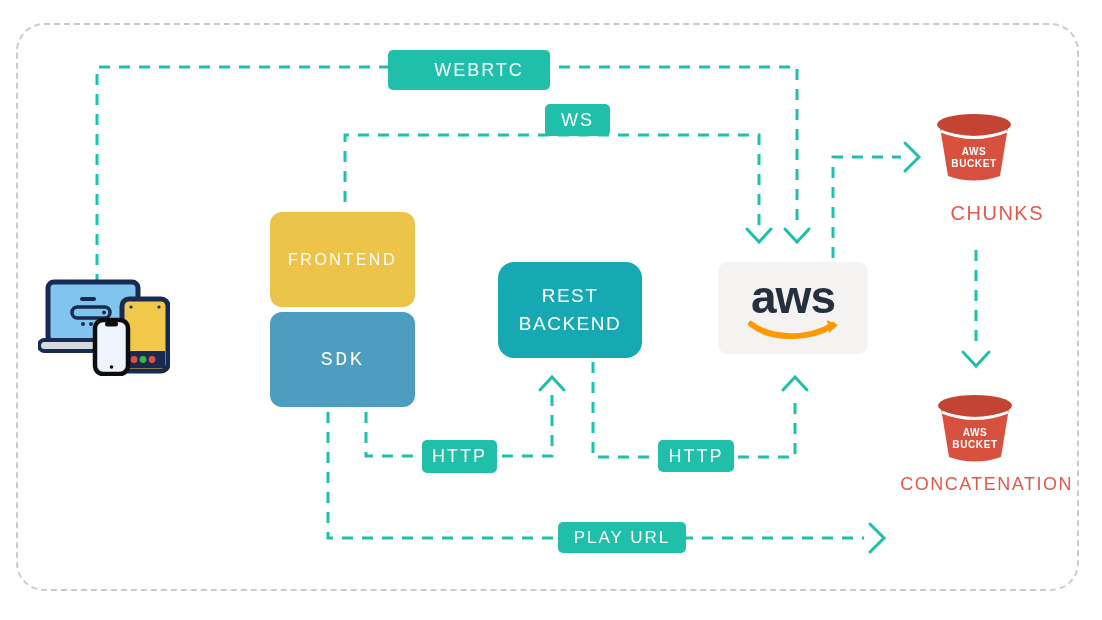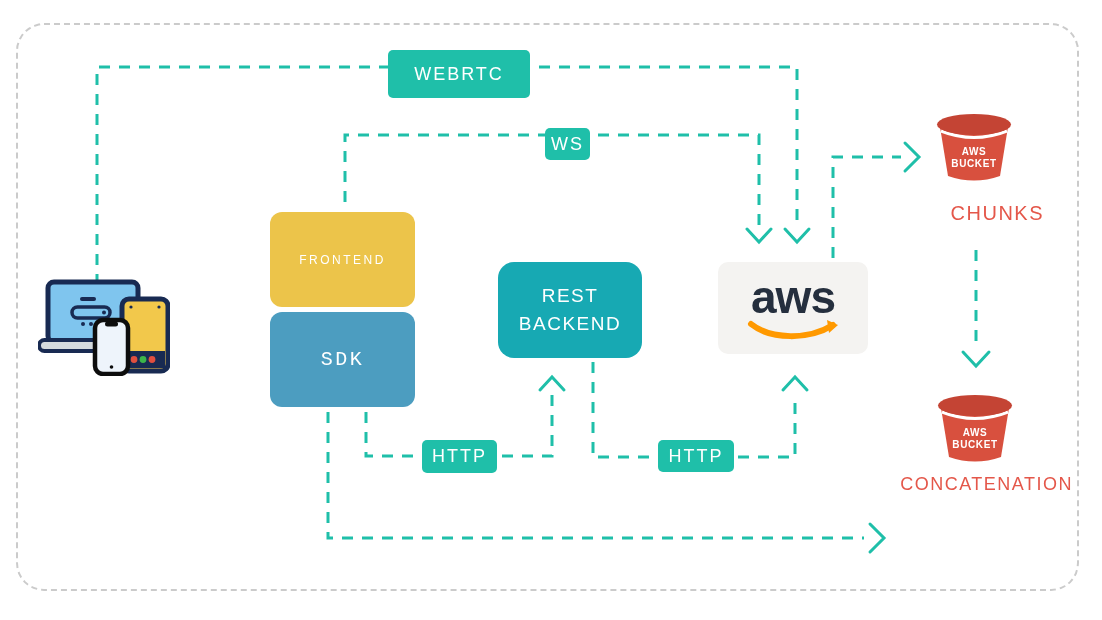--- a/index.html
+++ b/index.html
@@ -12,36 +12,36 @@
 
   
   svg.connectors{position:absolute;left:0;top:0;width:1102px;height:620px;z-index:1;}
   .edge{fill:none;stroke:var(--connector,#1fbfa9);stroke-width:3;stroke-dasharray:11 9;}
   .arrowhead{fill:none;stroke:var(--connector,#1fbfa9);stroke-width:3;stroke-linecap:round;stroke-linejoin:miter;}
 
   
   .node{position:absolute;z-index:2;display:flex;align-items:center;justify-content:center;
         color:#fff;border-radius:12px;text-align:center;}
   #frontend{left:270px;top:212px;width:145px;height:95px;background:var(--frontend,#ecc44a);
-            font-size:12px;letter-spacing:2.5px;}
+            font-size:16px;letter-spacing:2.5px;}
   #sdk{left:270px;top:312px;width:145px;height:95px;background:var(--sdk,#4c9dc0);
        font-size:20px;letter-spacing:2.5px;font-family:Liberation Mono, monospace;}
   #backend{left:498px;top:262px;width:144px;height:96px;background:var(--backend,#17a9b3);
            font-size:19px;letter-spacing:1.5px;flex-direction:column;line-height:1.45;border-radius:16px;}
   #awsbox{left:718px;top:262px;width:150px;height:92px;background:var(--aws-bg,#f4f3f1);
           border-radius:10px;flex-direction:column;}
   #awsbox .aws-word{color:var(--aws-text,#252f3e);font-size:46px;font-weight:bold;
                     letter-spacing:-1px;line-height:1;margin-top:2px;}
 
   
   .lbl{position:absolute;z-index:3;display:flex;align-items:center;justify-content:center;
        background:var(--edge-label-bg,#1fbfa9);color:var(--edge-label-text,#ffffff);
        border-radius:5px;font-size:18px;letter-spacing:2px;}
-  #lbl-webrtc{left:388px;top:50px;width:142px;height:48px;}
-  #lbl-ws{left:545px;top:128px;width:45px;height:32px;}
+  #lbl-webrtc{left:388px;top:50px;width:142px;height:40px;padding-left:20px;}
+  #lbl-ws{left:545px;top:104px;width:65px;height:32px;}
   #lbl-http-left{left:422px;top:440px;width:75px;height:33px;}
   #lbl-http-right{left:658px;top:440px;width:76px;height:32px;}
   #lbl-playurl{left:558px;top:522px;width:128px;height:31px;font-size:17px;}
 
   
   .bucket{position:absolute;z-index:2;}
   #bucket-chunks{left:934px;top:112px;}
   #bucket-concat{left:935px;top:393px;}
   .bucket-body{fill:var(--bucket-body,#d8503e);}
   .bucket-rim{fill:var(--bucket-rim,#c44434);}
@@ -133,20 +133,23 @@
   </div>
   <div class="lbl" id="lbl-ws">
     <span>WS</span>
   </div>
   <div class="lbl" id="lbl-http-left">
     <span>HTTP</span>
   </div>
   <div class="lbl" id="lbl-http-right">
     <span>HTTP</span>
   </div>
+  <div class="lbl" id="lbl-playurl">
+    <span>PLAY URL</span>
+  </div>
 
   <svg class="bucket" id="bucket-chunks" width="80" height="76" viewBox="0 0 80 76">
     <path class="bucket-body" d="M 6 15 L 74 15 L 66 64 Q 40 73 14 64 Z"></path>
     <path class="bucket-sep" d="M 7 19 Q 40 32 73 19"></path>
     <ellipse class="bucket-rim" cx="40" cy="12.5" rx="37" ry="10.5"></ellipse>
     <text class="bucket-txt" x="40" y="43">AWS</text>
     <text class="bucket-txt" x="40" y="55">BUCKET</text>
   </svg>
   <div class="caption" id="cap-chunks">CHUNKS</div>
 

